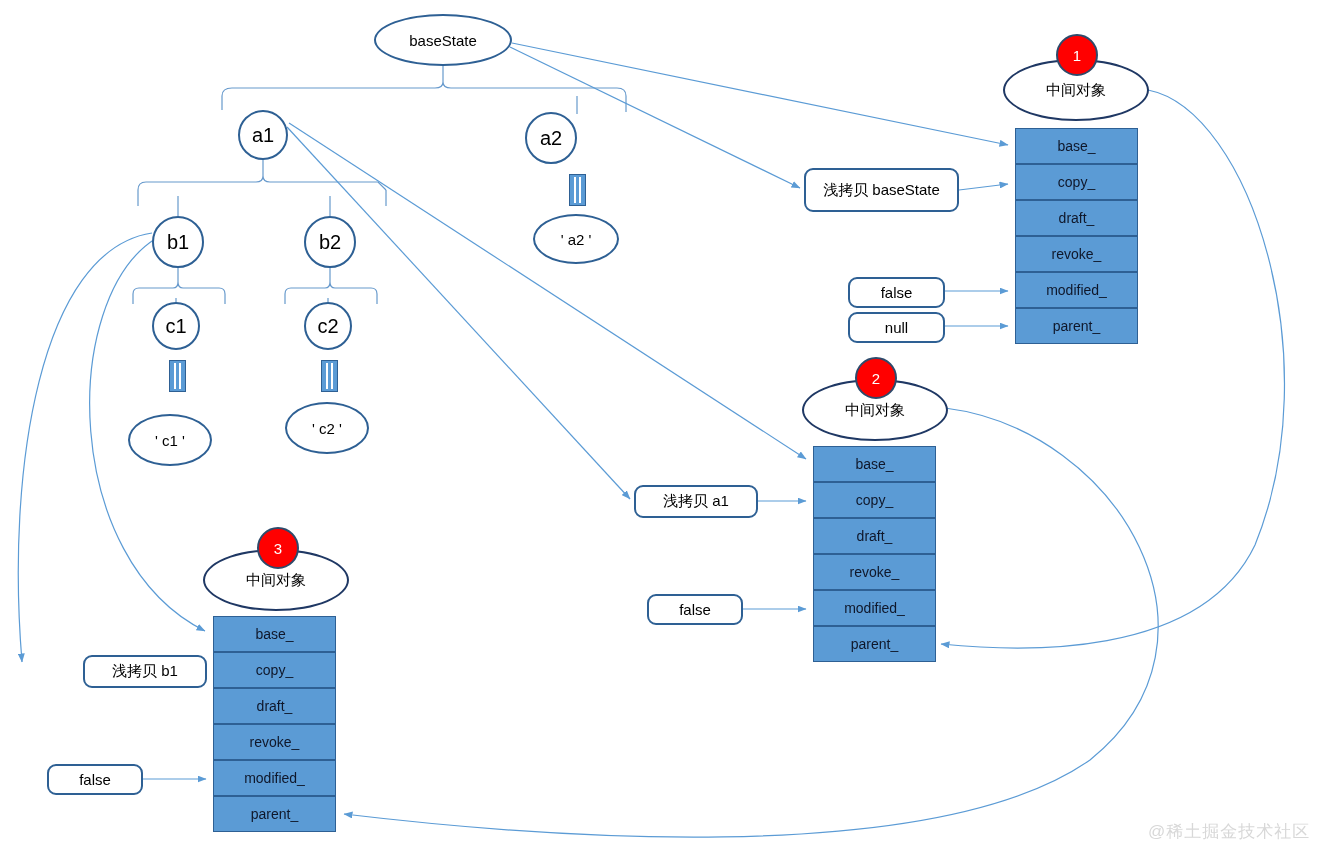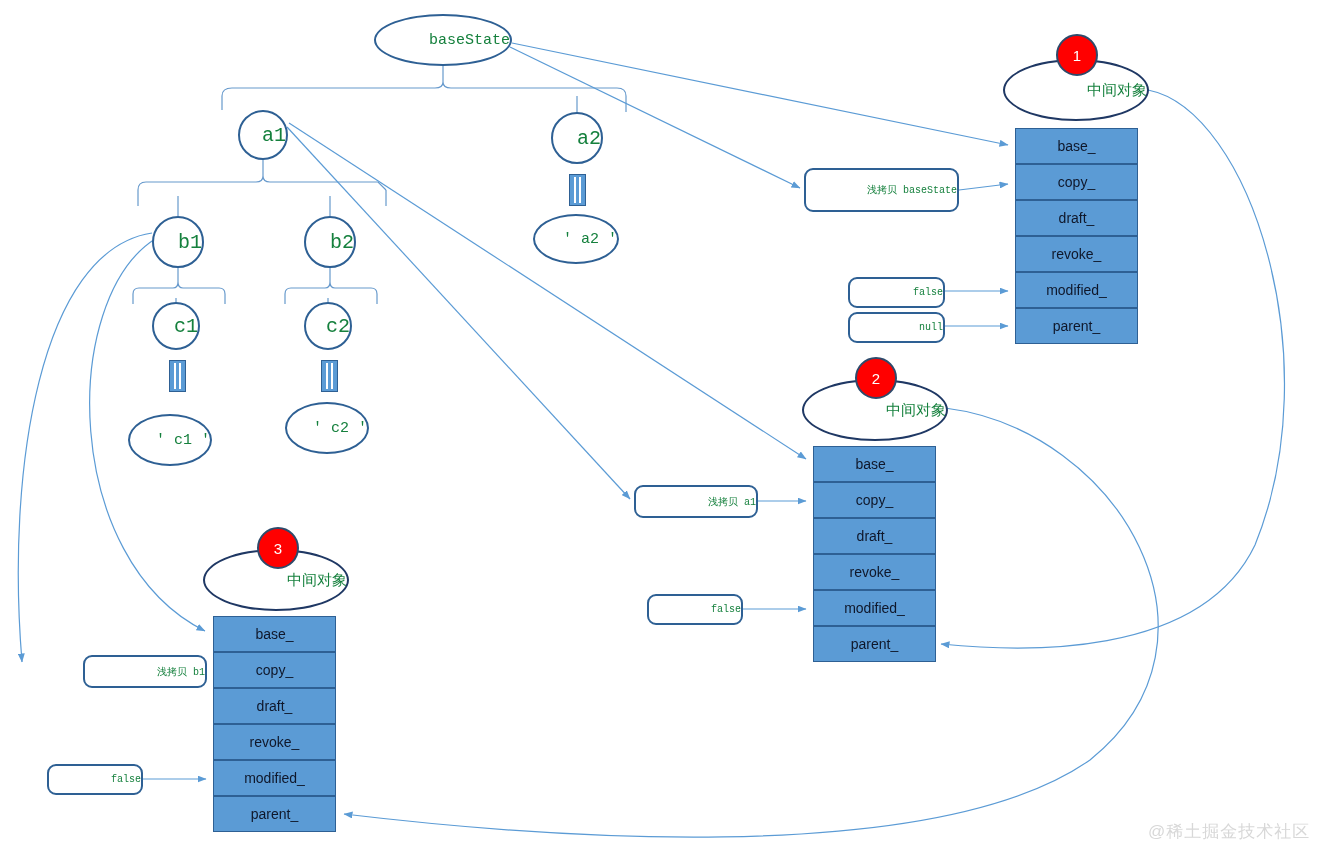--- a/index.html
+++ b/index.html
@@ -1,28 +1,28 @@
 <!DOCTYPE html>
 <html><head>
 <meta charset="utf-8">
 <style>
   html,body{margin:0;padding:0;background:#ffffff;}
   body{font-family:"Liberation Sans","DejaVu Sans",sans-serif;}
   #canvas{position:relative;width:1342px;height:861px;background:#fff;overflow:hidden;}
   #wires{position:absolute;left:0;top:0;width:1342px;height:861px;}
 
   .node{position:absolute;box-sizing:border-box;display:flex;align-items:center;
-        justify-content:flex-end;color:#15803d;font-family:Liberation Mono, monospace;}
+        justify-content:center;color:#000000;}
 
   
   .circ{border:2px solid #2E6094;border-radius:50%;background:#fff;font-size:20px;}
   .ell{border:2px solid #2E6094;border-radius:50%;background:#fff;font-size:15px;}
 
   
-  .lbl{border:2px solid #2E6094;border-radius:9px;background:#fff;font-size:10px;}
+  .lbl{border:2px solid #2E6094;border-radius:9px;background:#fff;font-size:15px;}
 
   
   .obj-ell{border:2px solid #1F3864;border-radius:50%;background:#fff;font-size:15px;}
 
   
   .badge{position:absolute;border-radius:50%;background:#FF0000;border:2px solid #2E4A6B;
          color:#fff;font-size:15px;display:flex;align-items:center;justify-content:center;}
 
   
   .tbl{position:absolute;box-sizing:border-box;}
@@ -104,21 +104,21 @@
   </svg>
 
   <div class="node ell" style="left:374px;top:14px;width:138px;height:52px;">
     <span>baseState</span>
   </div>
 
   <div class="node circ" style="left:238px;top:110px;width:50px;height:50px;">
     <span>a1</span>
   </div>
 
-  <div class="node circ" style="left:551px;top:112px;width:52px;height:52px;">
+  <div class="node circ" style="left:525px;top:112px;width:52px;height:52px;">
     <span>a2</span>
   </div>
   <div class="bar" style="left:569px;top:174px;width:15px;height:30px;">
     <i style="left:4px;"></i>
       <i style="left:9px;"></i>
   </div>
   <div class="node ell" style="left:533px;top:214px;width:86px;height:50px;">
     <span>' a2 '</span>
   </div>
 

